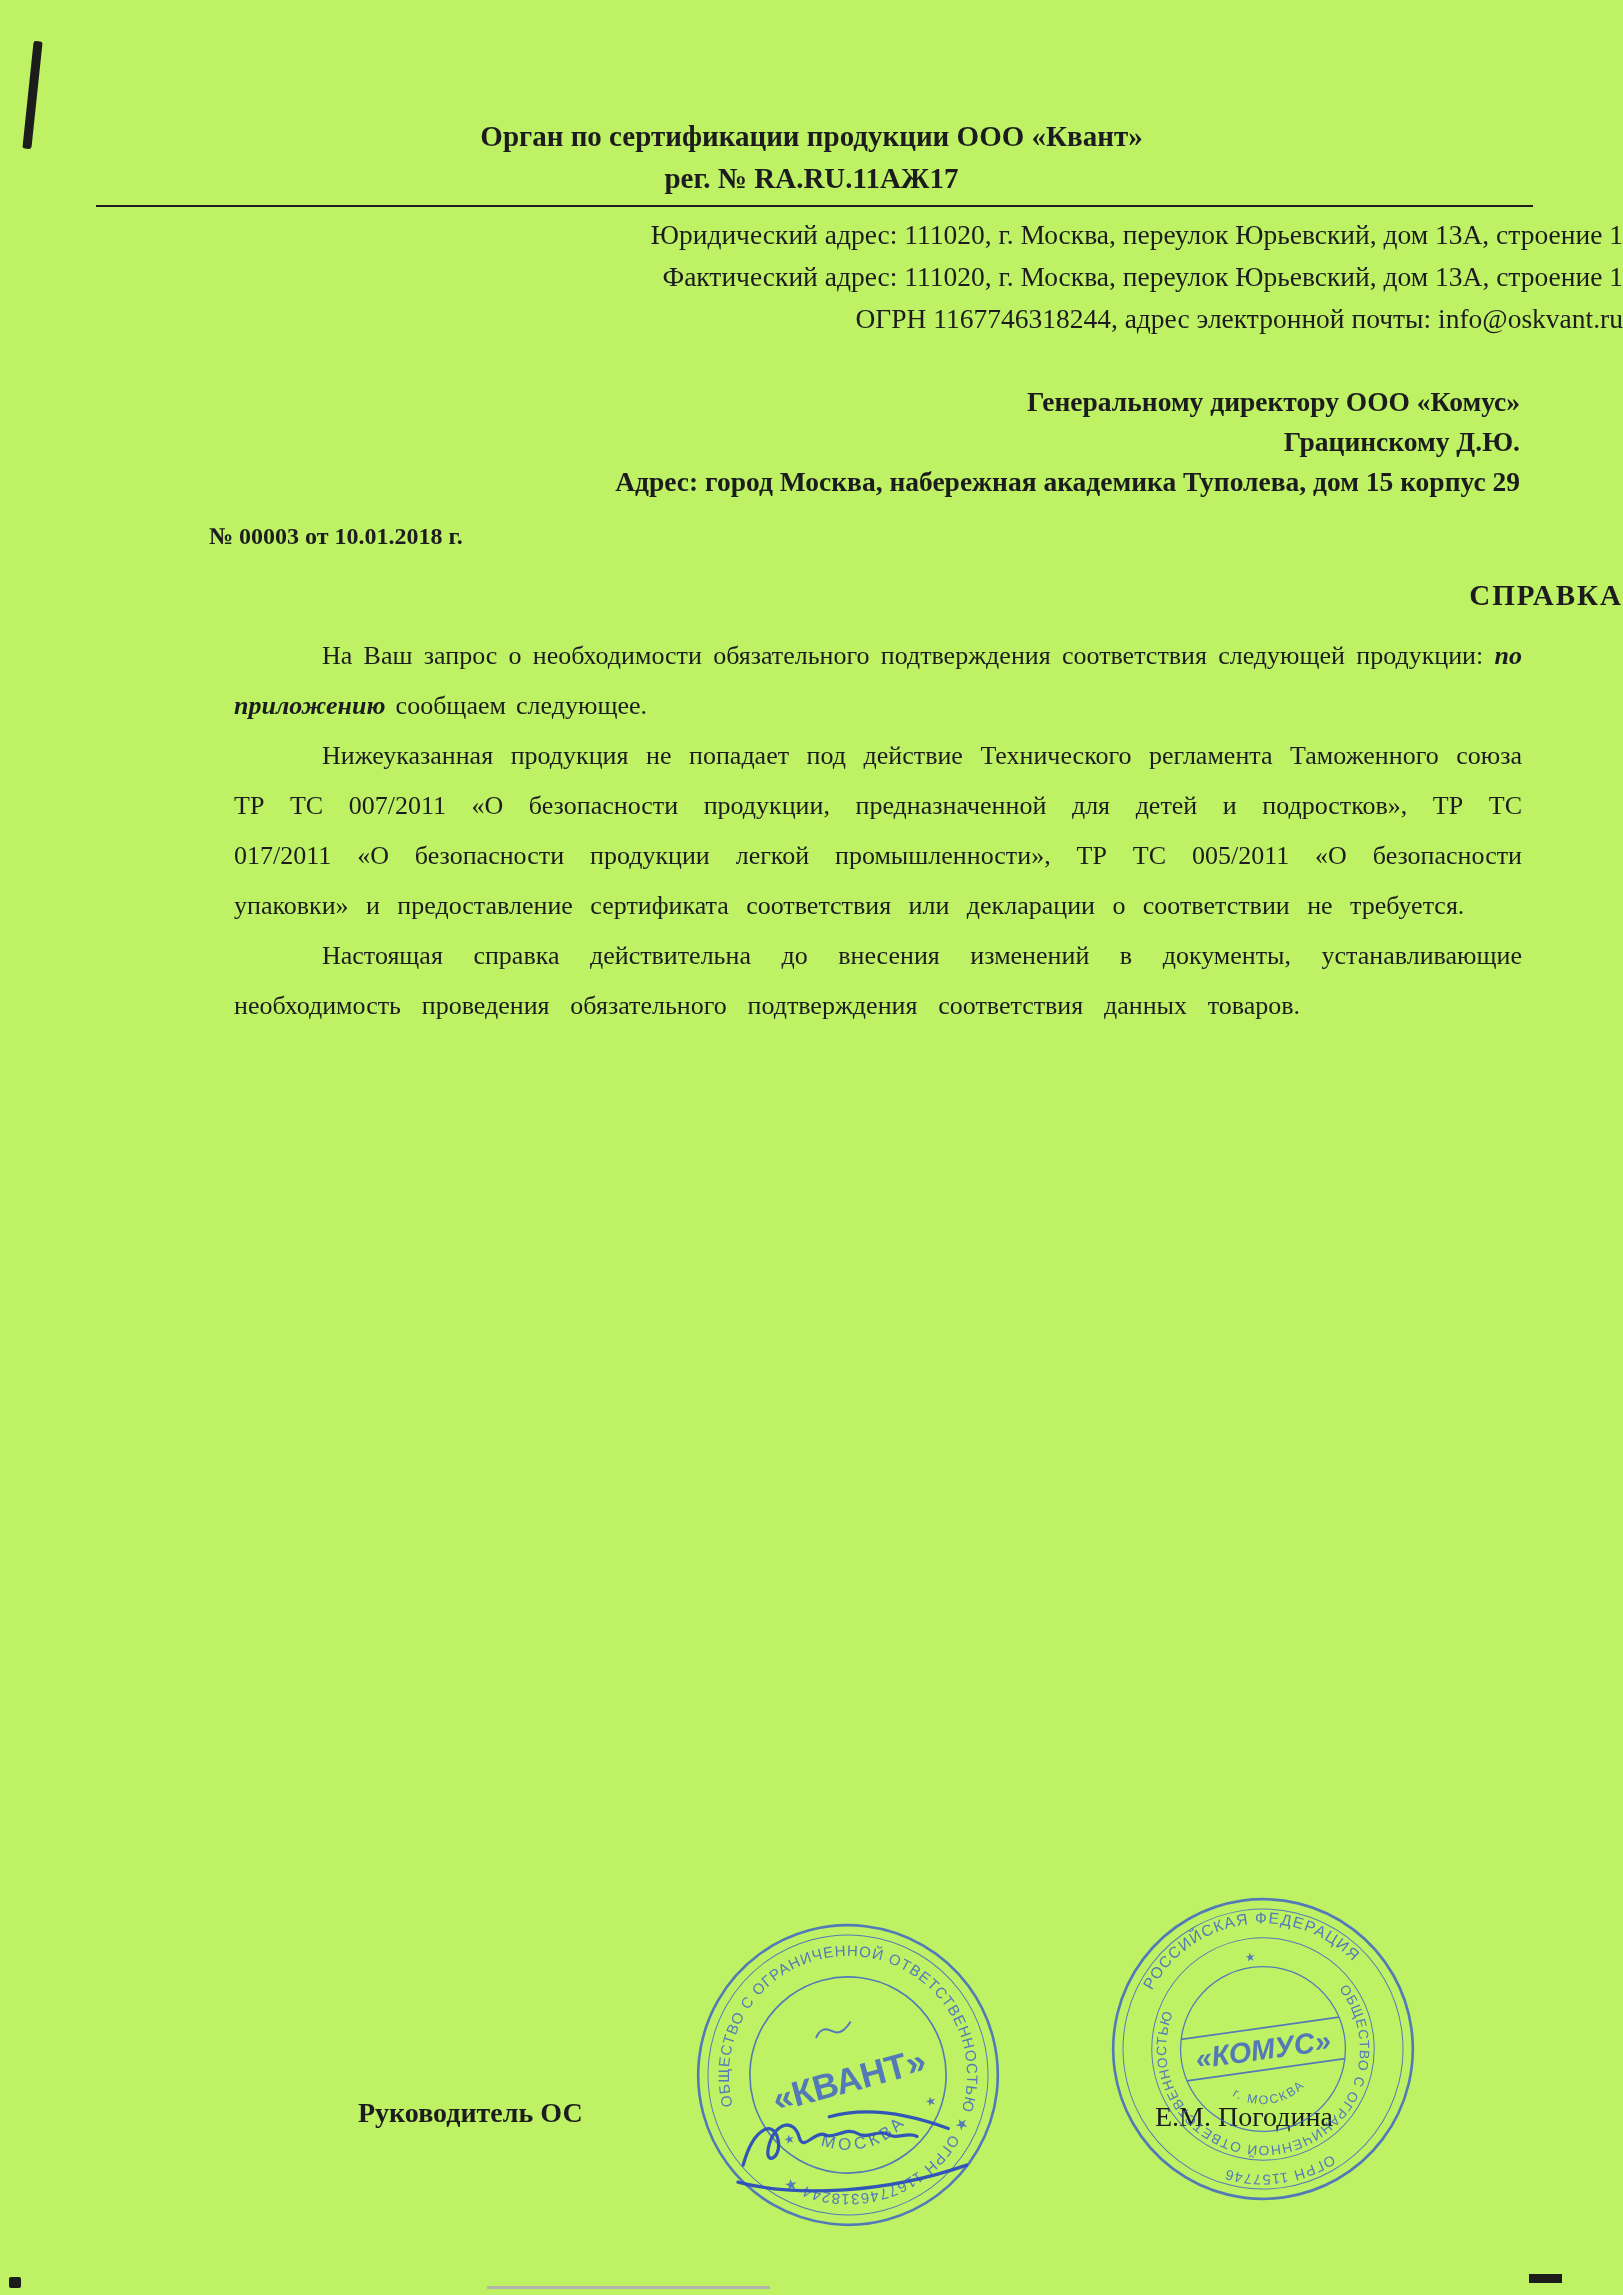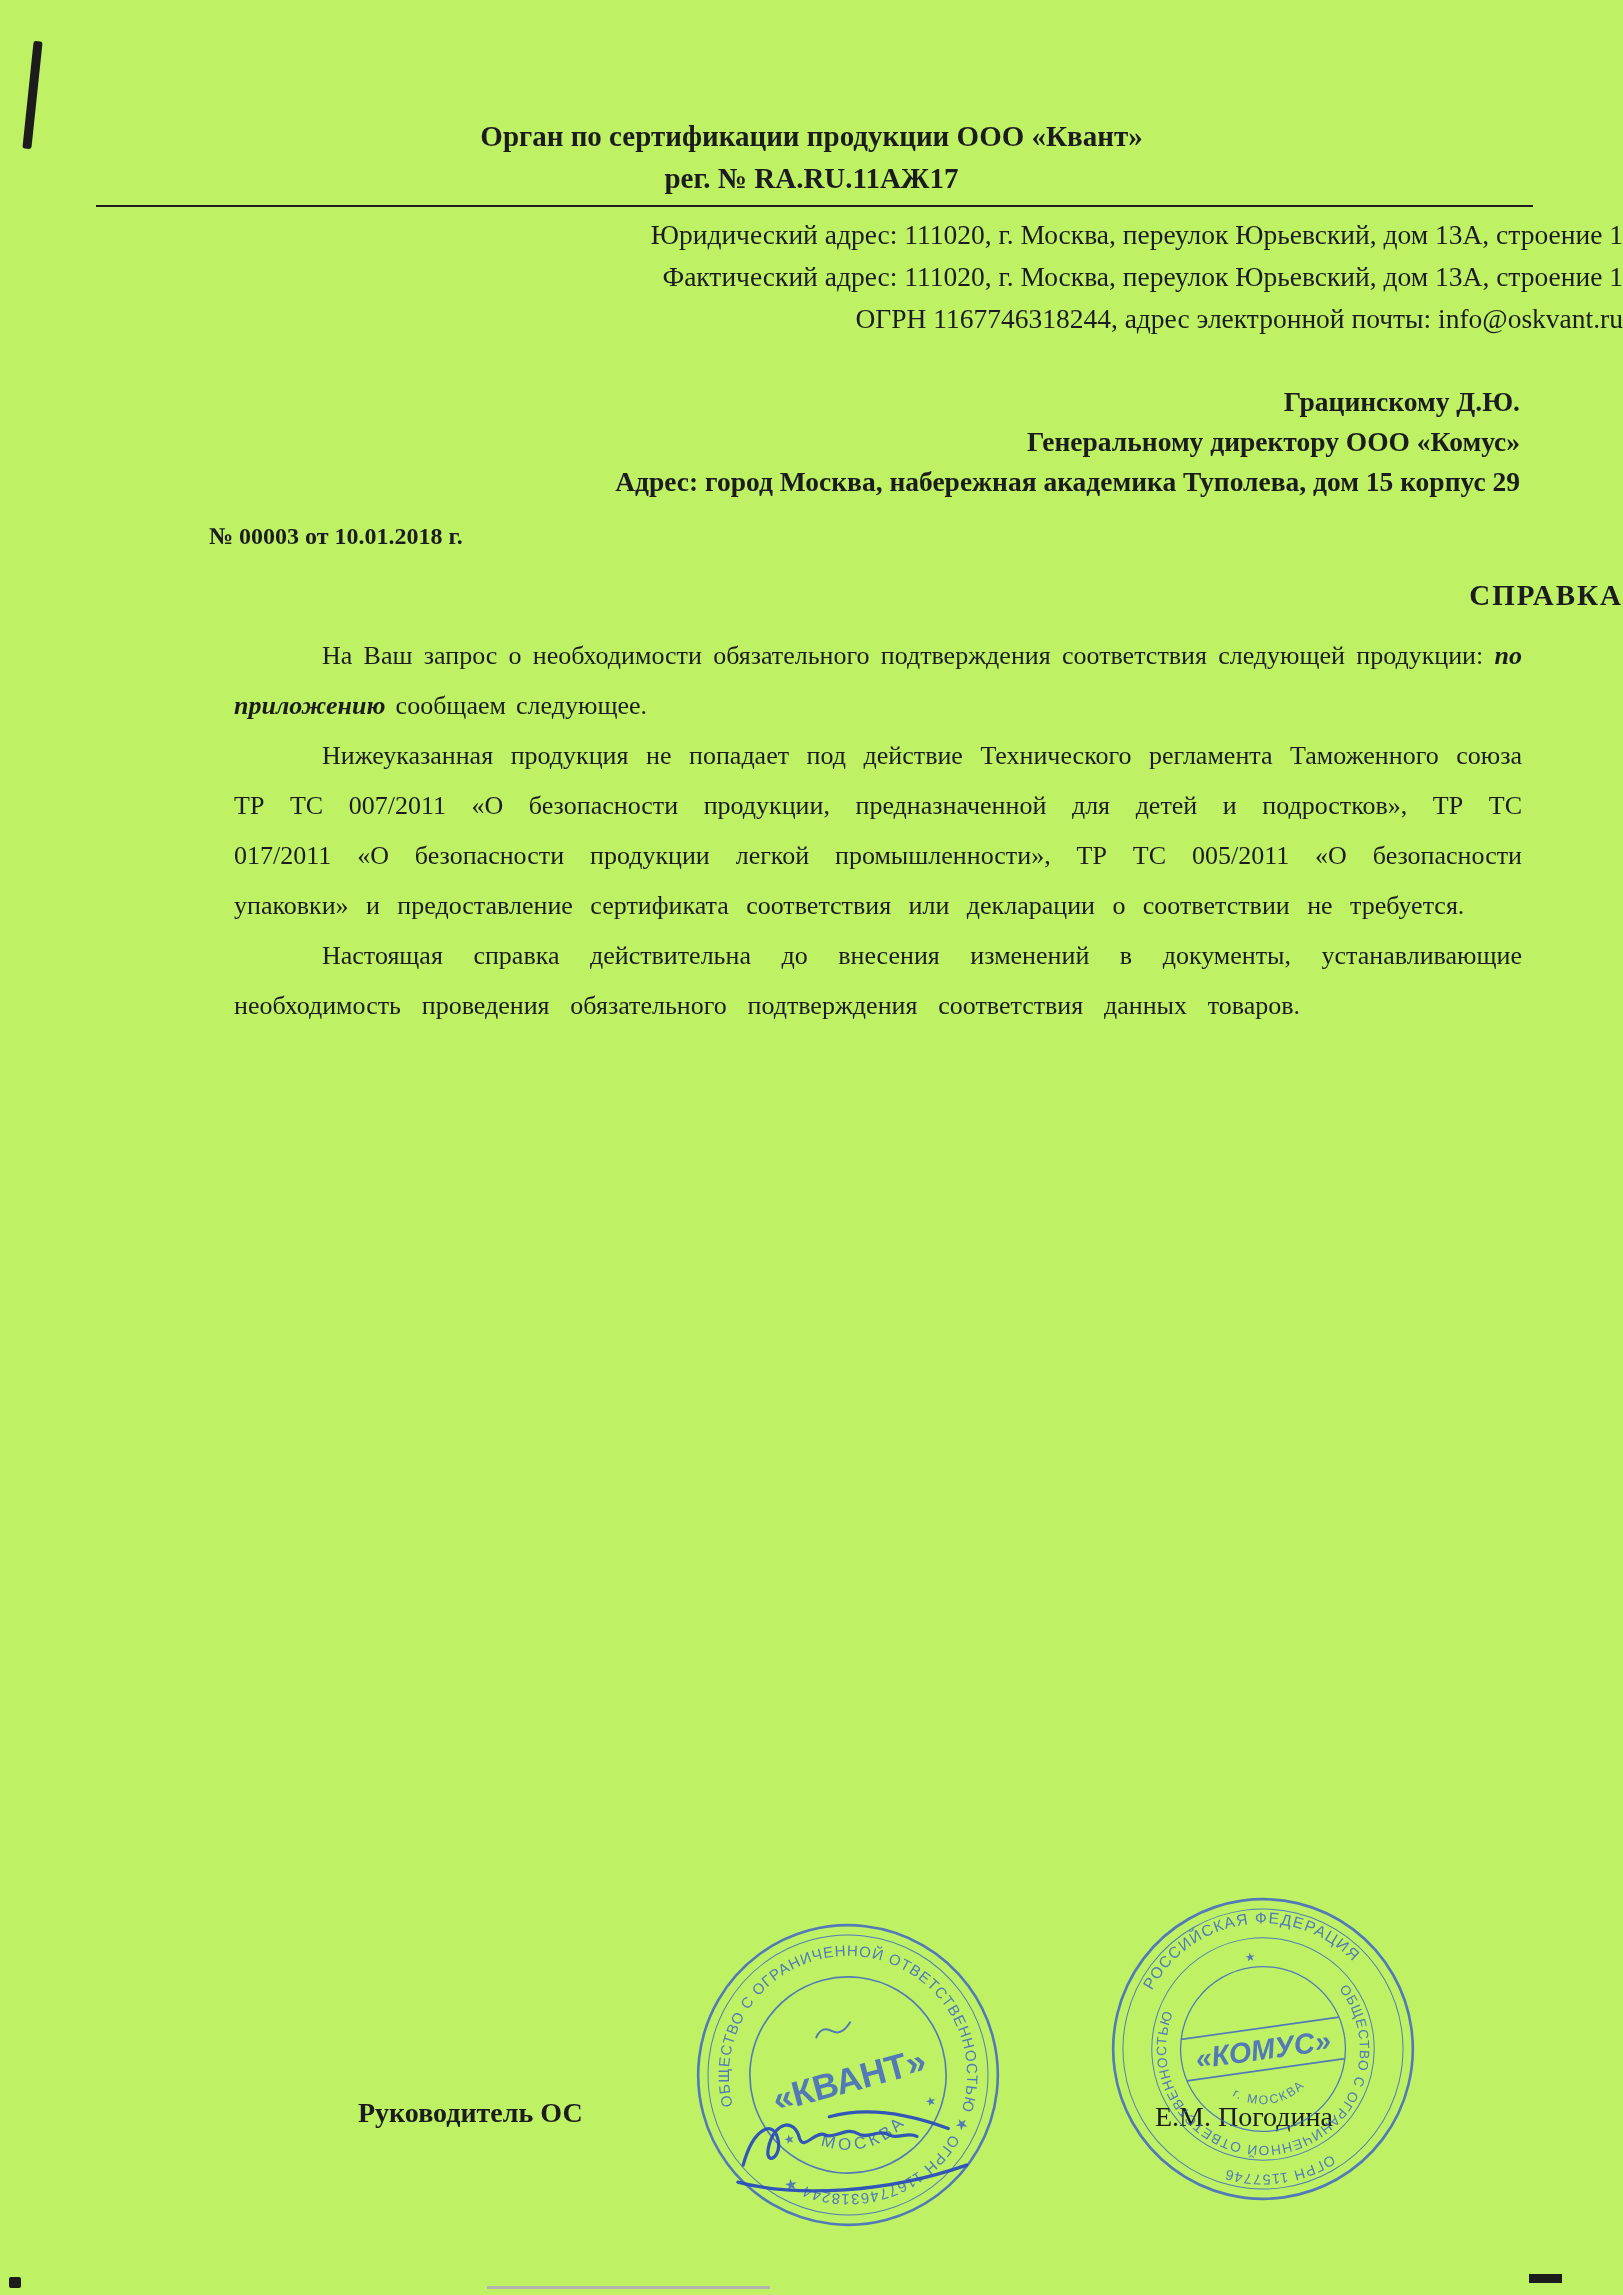--- a/index.html
+++ b/index.html
@@ -75,22 +75,22 @@
     <div class="org-reg">рег. № RA.RU.11АЖ17</div>
     <hr class="rule">
     <div class="addresses">
       <div class="addr">Юридический адрес: 111020, г. Москва, переулок Юрьевский, дом 13А, строение 1</div>
       <div class="addr">Фактический адрес: 111020, г. Москва, переулок Юрьевский, дом 13А, строение 1</div>
       <div class="addr">ОГРН 1167746318244, адрес электронной почты: info@oskvant.ru</div>
     </div>
   </header>
 
   <section class="recipient">
+    <div class="line">Генеральному директору ООО «Комус»</div>
     <div class="line">Грацинскому Д.Ю.</div>
-    <div class="line">Генеральному директору ООО «Комус»</div>
     <div class="line">Адрес: город Москва, набережная академика Туполева, дом 15 корпус 29</div>
   </section>
 
   <div class="ref-number">№ 00003 от 10.01.2018 г.</div>
   <h1 class="doc-title">СПРАВКА</h1>
 
   <main class="body-text">
     <p class="para spacing-1"><span>На Ваш запрос о необходимости обязательного подтверждения соответствия следующей продукции: </span><span class="emphasis">по приложению</span><span> сообщаем следующее.</span></p>
     <p class="para spacing-2">Нижеуказанная продукция не попадает под действие Технического регламента Таможенного союза ТР ТС 007/2011 «О безопасности продукции, предназначенной для детей и подростков», ТР ТС 017/2011 «О безопасности продукции легкой промышленности», ТР ТС 005/2011 «О безопасности упаковки» и предоставление сертификата соответствия или декларации о соответствии не требуется.</p>
     <p class="para spacing-3">Настоящая справка действительна до внесения изменений в документы, устанавливающие необходимость проведения обязательного подтверждения соответствия данных товаров.</p>

